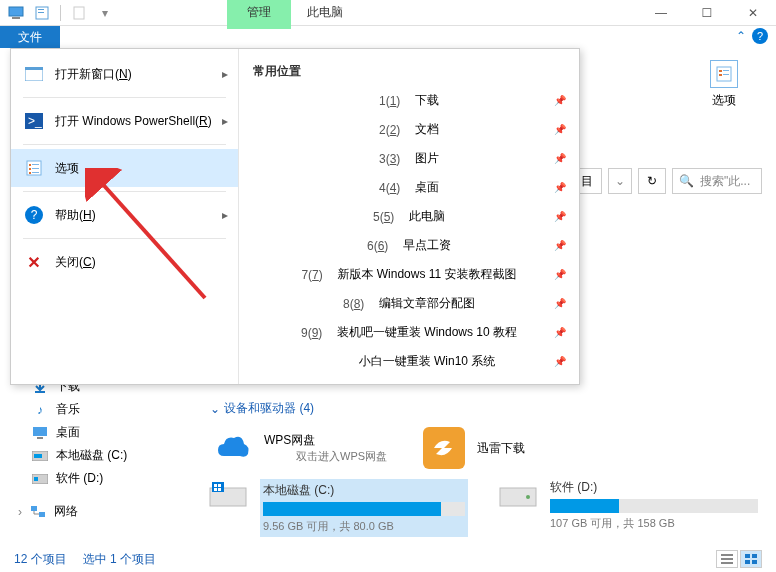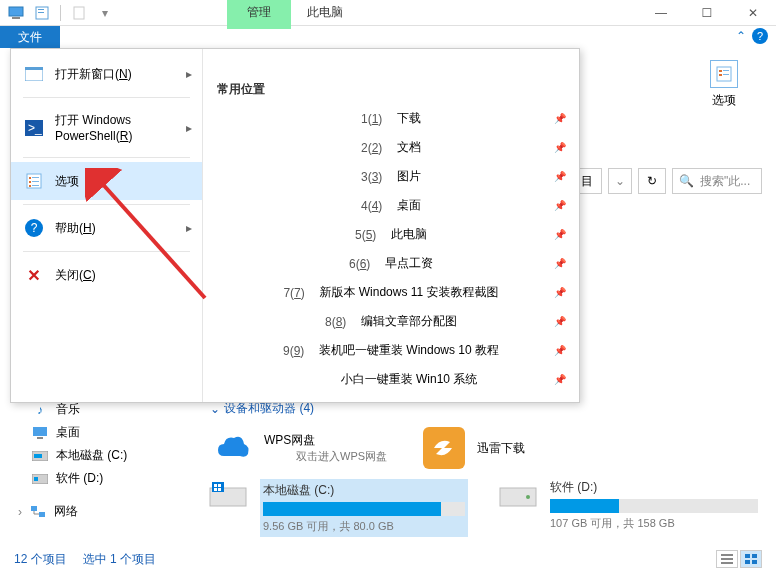--- a/index.html
+++ b/index.html
@@ -12,27 +12,27 @@
 .titlebar .pc-tab{padding:4px 16px;color:#333;}
 .titlebar .spacer{flex:1;}
 .titlebar .win-btns{display:flex;}
 .titlebar .win-btn{width:46px;height:26px;display:flex;align-items:center;justify-content:center;color:#555;}
 .ribbon-area{height:22px;display:flex;align-items:center;position:relative;}
 .file-tab{background:#1979ca;color:#fff;padding:4px 18px;height:22px;display:flex;align-items:center;}
 .help-icons{position:absolute;right:8px;top:2px;display:flex;gap:6px;align-items:center;}
 .help-icons .chev{color:#1979ca;}
 .help-icons .q{width:16px;height:16px;border-radius:50%;background:#0078d7;color:#fff;display:flex;align-items:center;justify-content:center;font-size:11px;}
 .file-menu{position:absolute;top:48px;left:10px;width:570px;background:#fff;border:1px solid #ccc;box-shadow:2px 2px 8px rgba(0,0,0,.2);display:flex;z-index:100;}
-.fm-left{width:192px;border-right:1px solid #e5e5e5;padding:6px 0;}
+.fm-left{width:228px;border-right:1px solid #e5e5e5;padding:6px 0;}
 .fm-item{display:flex;align-items:center;padding:10px 14px;gap:12px;position:relative;}
 .fm-item.hover{background:#d6ecff;}
 .fm-item .arrow{position:absolute;right:10px;color:#666;}
 .fm-sep{height:1px;background:#e5e5e5;margin:4px 12px;}
 .fm-icon{width:18px;height:18px;display:flex;align-items:center;justify-content:center;}
-.fm-right{flex:1;padding:8px 0;margin-top:18px;}
+.fm-right{flex:1;padding:8px 0;}
 .fm-right-title{padding:6px 14px;font-weight:bold;color:#333;}
 .fm-loc{display:flex;align-items:center;padding:6px 14px;gap:10px;position:relative;justify-content:center;}
 .fm-loc .pin{position:absolute;right:12px;color:#888;font-size:10px;}
 .fm-loc .num{color:#555;width:26px;}
 .options-ribbon{position:absolute;right:28px;top:60px;width:48px;text-align:center;}
 .options-ribbon .ico{width:28px;height:28px;border:1px solid #7bb6e8;margin:0 auto 4px;display:flex;align-items:center;justify-content:center;}
 .red-arrow{position:absolute;top:168px;left:85px;z-index:110;pointer-events:none;}
 .address-area{position:absolute;top:168px;right:14px;display:flex;gap:6px;align-items:center;}
 .addr-seg{border:1px solid #ccc;height:26px;display:flex;align-items:center;padding:0 8px;gap:6px;}
 .addr-refresh{border:1px solid #ccc;width:28px;height:26px;display:flex;align-items:center;justify-content:center;}

